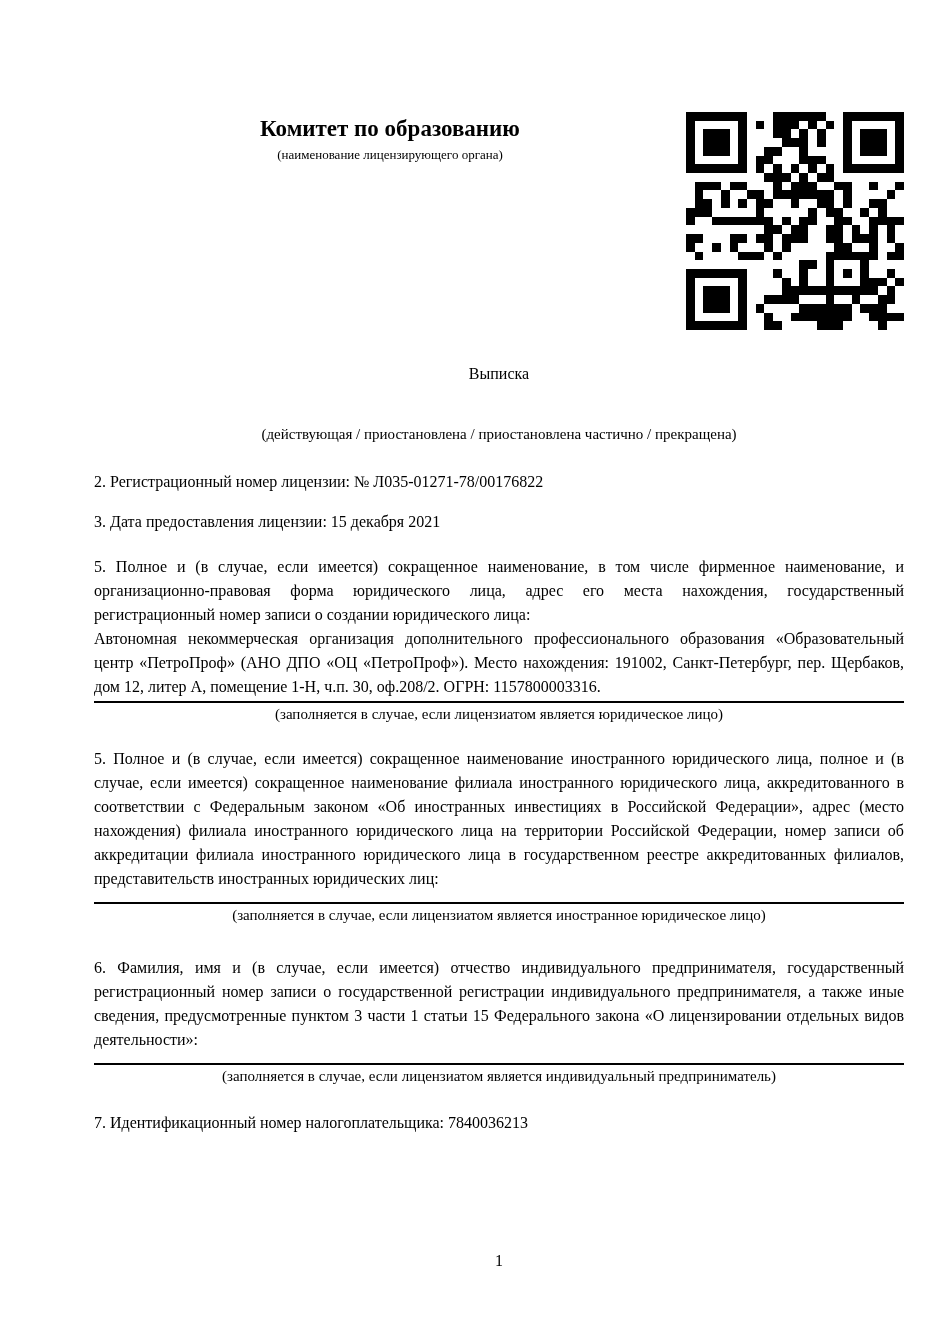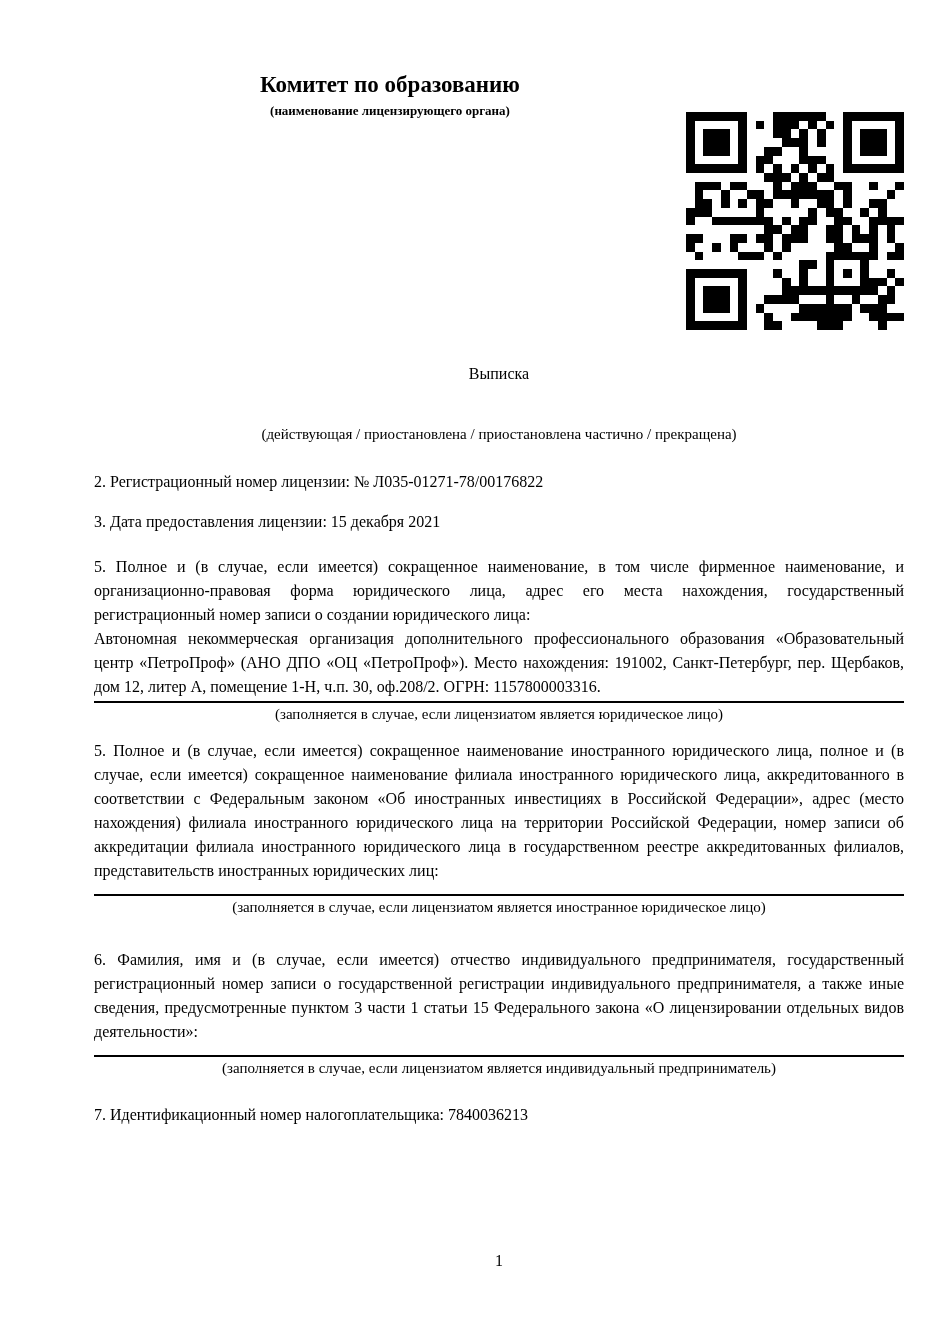--- a/index.html
+++ b/index.html
@@ -8,34 +8,34 @@
     background: #ffffff;
     color: #000000;
     font-family: "Liberation Serif", "DejaVu Serif", serif;
     font-size: 16px;
     position: relative;
     box-sizing: border-box;
     padding: 0 42px 0 94px;
     overflow: hidden;
   }
   .header-row { display: flex; align-items: flex-start; }
-  .authority-cell { flex: 1 1 auto; text-align: center; padding-top: 72px; }
+  .authority-cell { flex: 1 1 auto; text-align: center; padding-top: 116px; }
   .authority-name { font-size: 23px; font-weight: bold; line-height: 1.15; }
-  .authority-caption { font-size: 13px; margin-top: 5px; font-weight: bold; }
+  .authority-caption { font-size: 13px; margin-top: 5px; }
   .qr-cell { flex: 0 0 218px; width: 218px; height: 218px; margin-top: 112px; }
   .qr-cell svg { display: block; width: 218px; height: 218px; shape-rendering: crispEdges; }
 
   .doc-title { margin-top: 32px; text-align: center; line-height: 23px; }
 
   .section { margin-top: 26px; }
   .sec-1 { margin-top: 41px; }
   .sec-2 { margin-top: 27px; font-family: Liberation Serif, serif; }
   .sec-3 { margin-top: 16px; }
   .sec-4 { margin-top: 21px; }
-  .sec-5 { margin-top: 16px; }
+  .sec-5 { margin-top: 24px; }
   .sec-6 { margin-top: 32px; }
   .sec-7 { }
 
   .line-text { line-height: 24px; }
   .para { line-height: 24px; text-align: justify; }
   .caption { font-size: 15px; line-height: 17px; text-align: center; }
   .blank-field { height: 9px; }
   .fill-rule {
     border: none; border-top: 2.5px solid #000000;
     margin: 2px 0 3px 0;

